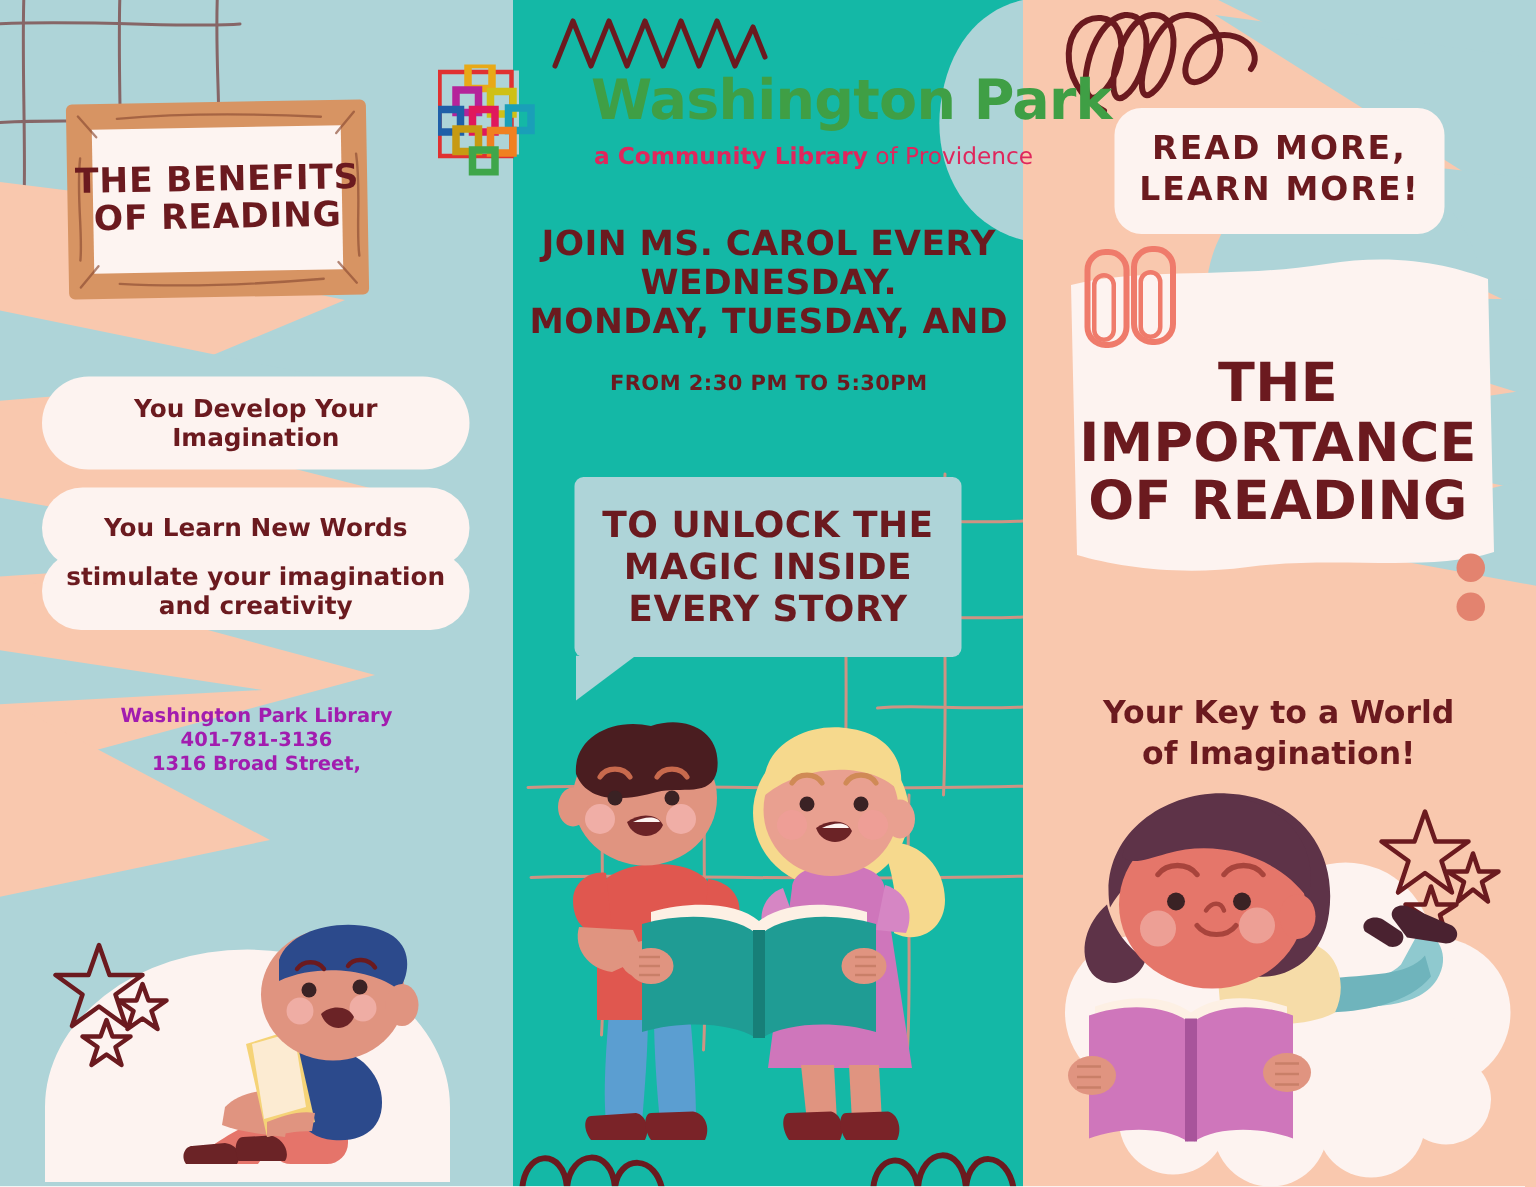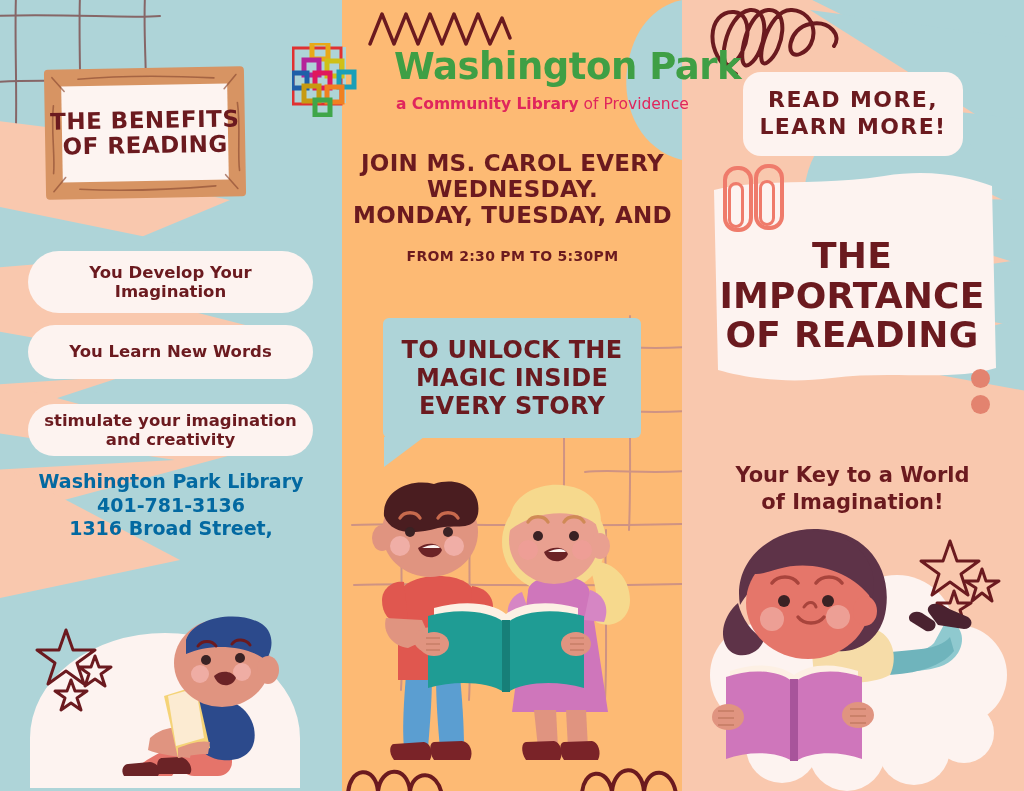--- a/index.html
+++ b/index.html
@@ -4,21 +4,21 @@
 <title>Washington Park Library — Benefits of Reading</title>
 <style>
   html,body{margin:0;padding:0;background:#ffffff;}
   body{font-family:"DejaVu Sans", sans-serif;}
   #poster{
     position:relative;width:1024px;height:791px;overflow:hidden;
     background:#fbf0ec;
   }
   .col{position:absolute;top:0;height:791px;overflow:hidden;}
   #col-left{left:0;width:342px;background:#aed4d8;}
-  #col-center{left:342px;width:340px;background:#fdba74;}
+  #col-center{left:342px;width:340px;background:#14b8a6;}
   #col-right{left:682px;width:342px;background:#f9c8ae;}
 
   
   #frame{
     position:absolute;left:45px;top:68px;width:200px;height:130px;
     background:#d79463;border-radius:4px;
     transform:rotate(-1deg);
     box-shadow:inset 0 0 0 1px #c9capsule;
   }
   #frame-inner{
@@ -37,28 +37,28 @@
     position:absolute;left:28px;width:285px;
     background:#fdf3f0;border-radius:40px;
     display:flex;align-items:center;justify-content:center;
     text-align:center;color:#6b1a1f;
     font-family:"DejaVu Sans", sans-serif;
     font-weight:700;font-size:16.5px;line-height:1.18;
     padding:12px 14px;box-sizing:border-box;
   }
   #pill0{top:251px;height:62px;}
   #pill1{top:325px;height:54px;}
-  #pill2{top:404px;height:52px;}
+  #pill2{top:368px;height:52px;}
 
   
   #contact{
     position:absolute;left:0;width:342px;top:470px;
-    text-align:center;color:#0369a1;
+    text-align:center;color:#a21caf;
     font-family:"DejaVu Sans", sans-serif;
-    font-weight:700;font-size:19px;line-height:1.24;
+    font-weight:700;font-size:13px;line-height:1.24;
   }
 
   
   #logo{position:absolute;left:292px;top:43px;width:66px;height:74px;}
 
   #logo-wordmark{
     position:absolute;left:394px;top:48px;width:340px;
     color:#3f9f45;font-family:"DejaVu Sans", sans-serif;
     font-weight:700;font-size:37px;letter-spacing:-.5px;line-height:1;
     white-space:nowrap;

